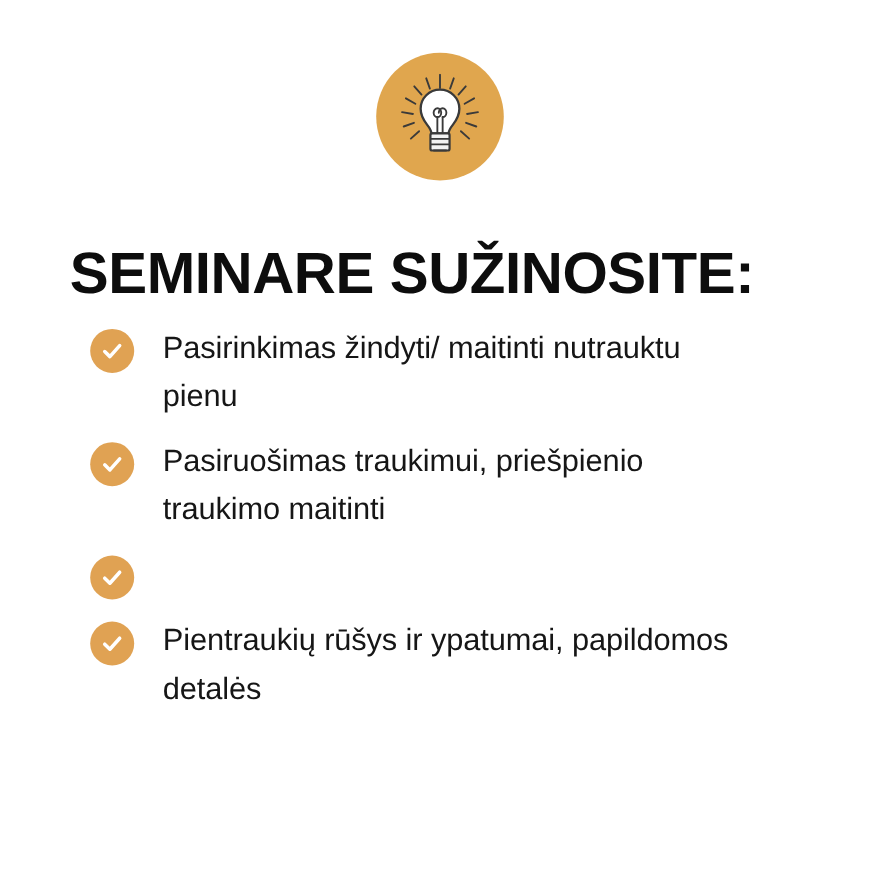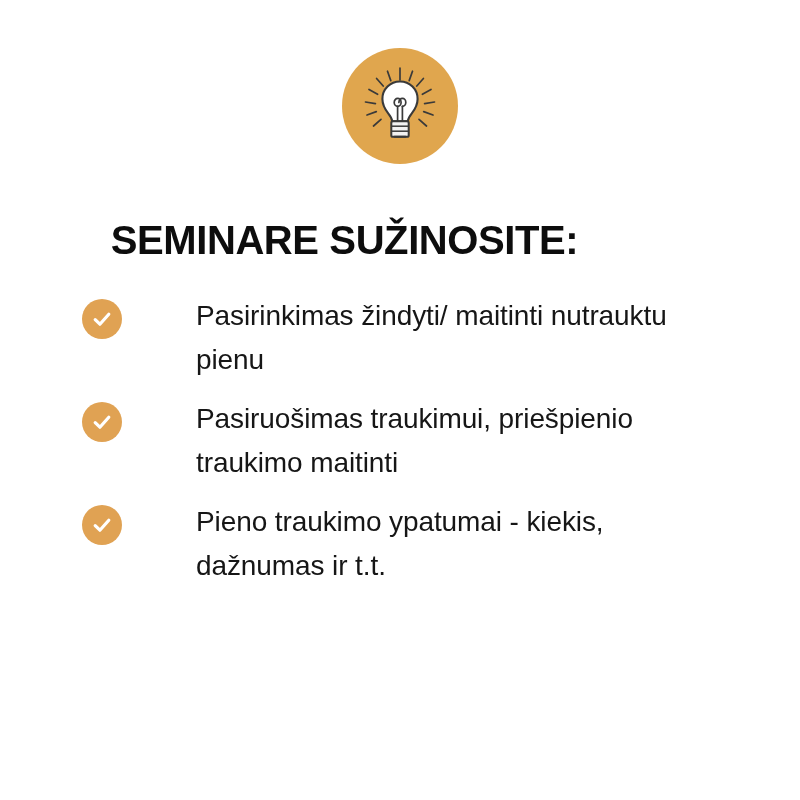--- a/index.html
+++ b/index.html
@@ -45,43 +45,43 @@
     display: block;
   }
 
   
   .title {
     position: absolute;
     top: 190px;
     left: 0;
     width: 689px;
     text-align: center;
-    font-size: 40px;
+    font-size: 53px;
     font-weight: 700;
     letter-spacing: -0.4px;
     color: #0d0d0d;
     line-height: 46px;
     white-space: nowrap;
+    padding-left: 30px;
   }
 
   
   .checklist {
     position: absolute;
     top: 294px;
     left: 82px;
     width: 640px;
     margin: 0;
     padding: 0;
     list-style: none;
   }
   .check-item {
     display: flex;
     align-items: flex-start;
     margin-bottom: 15px;
-    gap: 48px;
   }
   .check-item:last-child {
     margin-bottom: 0;
   }
   .check-circle {
     flex: 0 0 auto;
     width: 40px;
     height: 40px;
     border-radius: 50%;
     background: #e0a253;
@@ -171,20 +171,27 @@
       </span>
       <span class="check-text">Pasiruošimas traukimui, priešpienio traukimo maitinti</span>
     </li>
 
     <li class="check-item">
       <span class="check-circle">
         <svg width="22" height="22" viewBox="0 0 22 22" aria-hidden="true">
           <path d="M4.2 11.6 L8.9 16.2 L17.8 6.2" fill="none" stroke="#ffffff" stroke-width="3.2" stroke-linecap="round" stroke-linejoin="round"></path>
         </svg>
       </span>
-      <span class="check-text">Pieno traukimo ypatumai - kiekis, dažnumas ir t.t.</span>
     </li>
 
 
+    <li class="check-item">
+      <span class="check-circle">
+        <svg width="22" height="22" viewBox="0 0 22 22" aria-hidden="true">
+          <path d="M4.2 11.6 L8.9 16.2 L17.8 6.2" fill="none" stroke="#ffffff" stroke-width="3.2" stroke-linecap="round" stroke-linejoin="round"></path>
+        </svg>
+      </span>
+      <span class="check-text">Pientraukių rūšys ir ypatumai, papildomos detalės</span>
+    </li>
 
   </ul>
 
 </div>
 
 </body></html>

